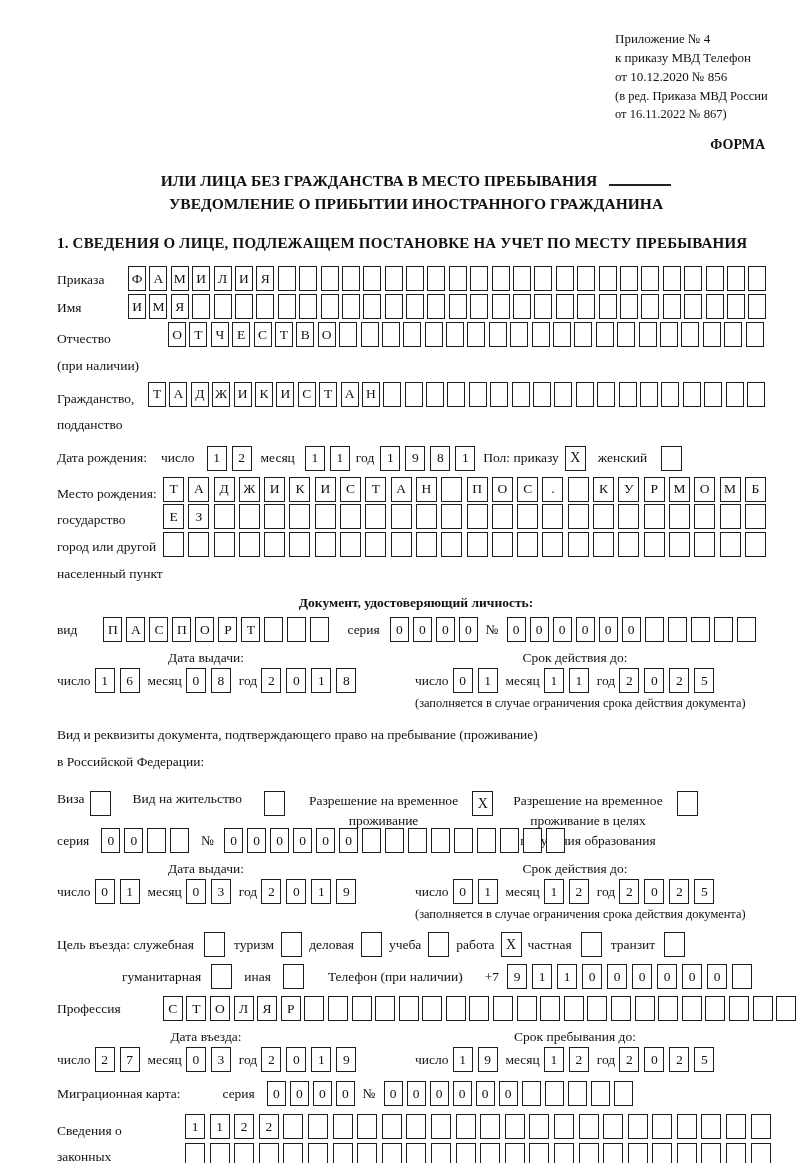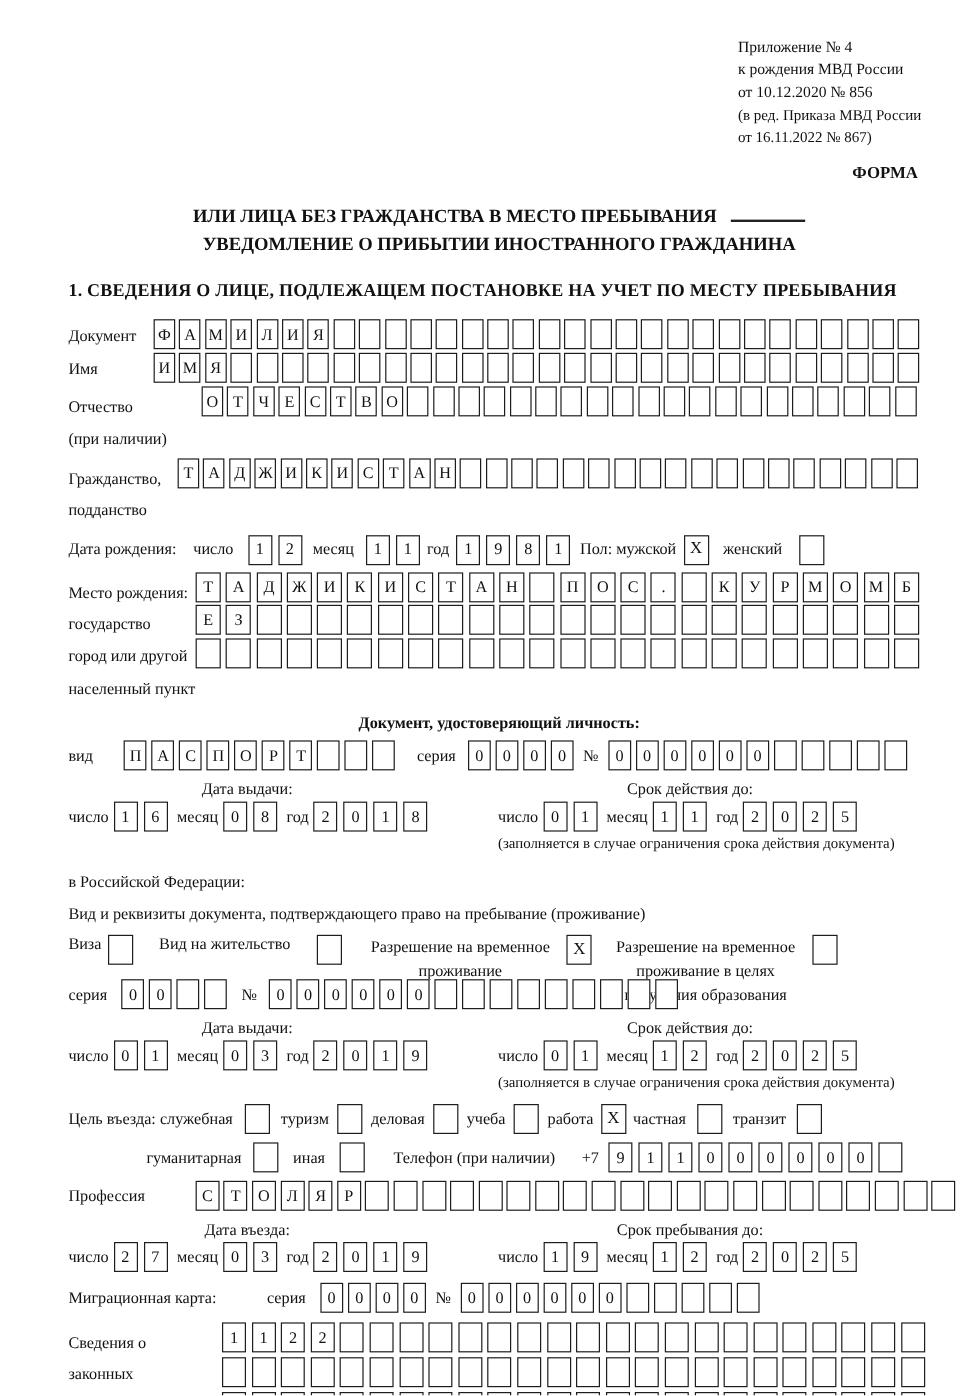--- a/index.html
+++ b/index.html
@@ -57,52 +57,52 @@
   .daterow{display:flex;margin-top:8px;}
   .datecol{flex:none;}
   .dl{width:358px;} .drr{width:360px;font-family:Liberation Serif, serif;}
   .datehead{text-align:center;margin-bottom:2px;}
   .dl .datehead{padding-right:60px;} .drr .datehead{padding-right:40px;}
   .dateline{display:flex;align-items:center;}
   .dateline .dlbl{margin-right:4px;}
   .dateline .cells{margin-right:8px;}
   .note{font-size:12.4px;margin-top:3px;white-space:nowrap;}
   
-  .optrow{display:flex;align-items:flex-start;margin-top:4px;}
+  .optrow{display:flex;align-items:flex-start;margin-top:16px;}
   .optcol{text-align:center;line-height:1.45;}
   
   .purp{display:flex;align-items:center;margin-top:10px;}
   .purp > *{flex:none;}
   
   .reprcells > .cells{margin-bottom:4px;}
 </style>
 </head>
 <body>
 
 <div class="page">
 
   <div class="ref">
     <div>Приложение № 4</div>
-    <div>к рождения МВД России</div>
+    <div>к приказу МВД Телефон</div>
     <div>от 10.12.2020 № 856</div>
     <div class="r2">(в ред. Приказа МВД России</div>
     <div class="r2">от 16.11.2022 № 867)</div>
   </div>
 
   <div class="forma">ФОРМА</div>
 
   <div class="title">
     <div><span>ИЛИ ЛИЦА БЕЗ ГРАЖДАНСТВА В МЕСТО ПРЕБЫВАНИЯ</span><span class="uline"></span></div>
     <div>УВЕДОМЛЕНИЕ О ПРИБЫТИИ ИНОСТРАННОГО ГРАЖДАНИНА</div>
   </div>
 
   <div class="sec">1. СВЕДЕНИЯ О ЛИЦЕ, ПОДЛЕЖАЩЕМ ПОСТАНОВКЕ НА УЧЕТ ПО МЕСТУ ПРЕБЫВАНИЯ</div>
 
   <div class="row">
-    <div class="lbl w71">Документ</div>
+    <div class="lbl w71">Приказа</div>
     <div class="cells c21">
         <span class="cell">Ф</span>
         <span class="cell">А</span>
         <span class="cell">М</span>
         <span class="cell">И</span>
         <span class="cell">Л</span>
         <span class="cell">И</span>
         <span class="cell">Я</span>
         <span class="cell"></span>
         <span class="cell"></span>
@@ -260,21 +260,21 @@
     <span style="width:6px;"></span>
     <span>год</span>
     <span style="width:6px;"></span>
     <span class="cells cnum">
         <span class="cell">1</span>
         <span class="cell">9</span>
         <span class="cell">8</span>
         <span class="cell">1</span>
       </span>
     <span style="width:8px;"></span>
-    <span>Пол: мужской</span>
+    <span>Пол: приказу</span>
     <span style="width:6px;"></span>
     <span class="box">X</span>
     <span style="width:12px;"></span>
     <span>женский</span>
     <span style="width:14px;"></span>
     <span class="box"></span>
   </div>
 
   <div class="row">
     <div class="lbl w106" style="line-height:1.98;">
@@ -451,22 +451,22 @@
             <span class="cell">0</span>
             <span class="cell">2</span>
             <span class="cell">5</span>
           </span>
       </div>
       <div class="note">(заполняется в случае ограничения срока действия документа)</div>
     </div>
   </div>
 
   <div style="margin-top:10px;line-height:2;">
+    <div>Вид и реквизиты документа, подтверждающего право на пребывание (проживание)</div>
     <div>в Российской Федерации:</div>
-    <div>Вид и реквизиты документа, подтверждающего право на пребывание (проживание)</div>
   </div>
 
   <div class="optrow">
     <span>Виза</span>
     <span style="width:5px;"></span>
     <span class="box"></span>
     <span style="width:22px;"></span>
     <span>Вид на жительство</span>
     <span style="width:22px;"></span>
     <span class="box"></span>

